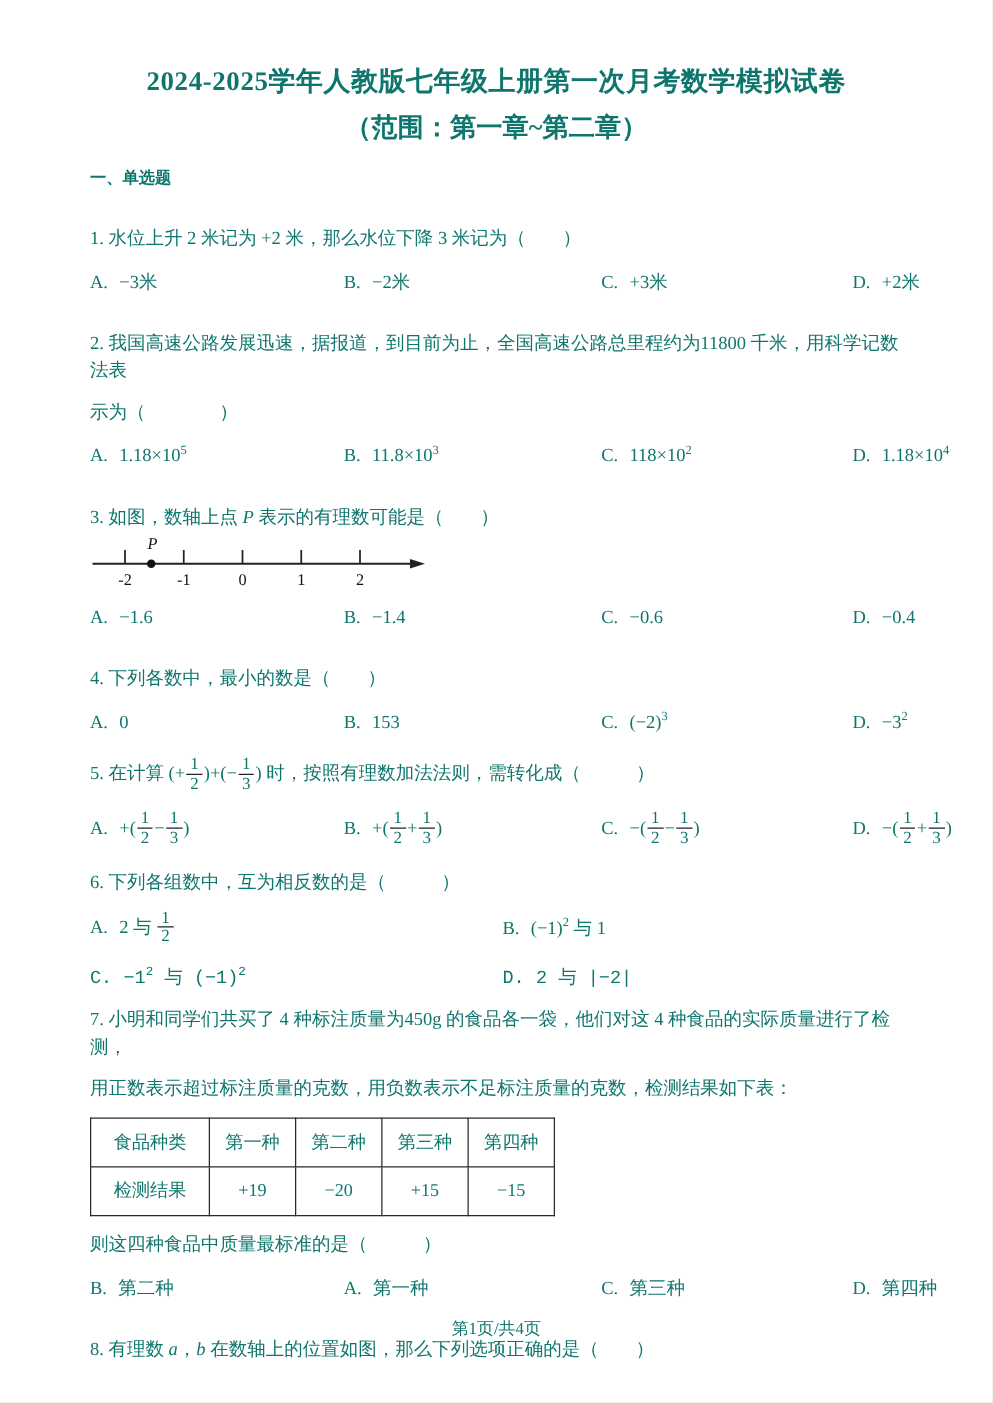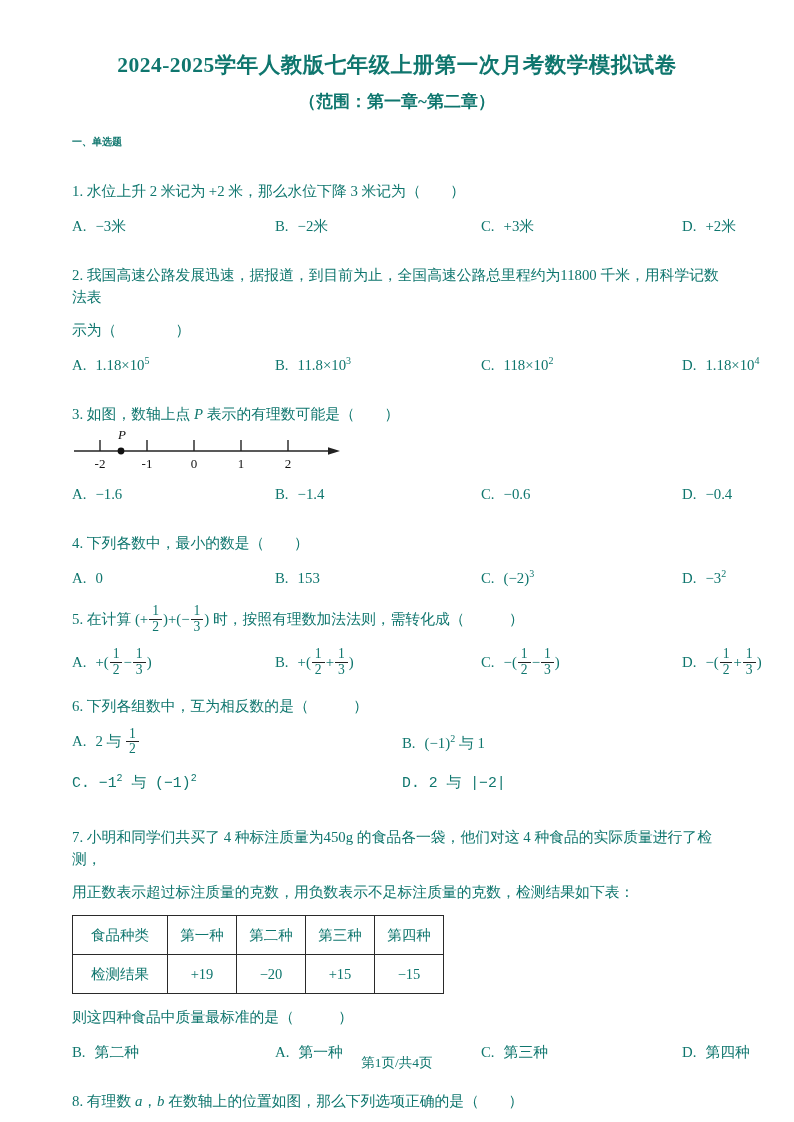--- a/index.html
+++ b/index.html
@@ -7,22 +7,22 @@
     width:794px;height:1122px;position:relative;margin:0 auto;
     background:#ffffff;color:#0f766e;
     font-family:"Liberation Serif","DejaVu Serif",serif;
     overflow:hidden;
   }
   .content{padding:50px 72px 0 72px;font-size:14.8px;line-height:22px;}
   .title{
     font-size:21.5px;font-weight:bold;text-align:center;
     letter-spacing:0.5px;line-height:30px;
   }
-  .subtitle{font-size:17px;font-weight:bold;text-align:center;margin-top:11px;}
-  .section-heading{font-size:10px;font-weight:bold;margin-top:18px;}
+  .subtitle{font-size:21px;font-weight:bold;text-align:center;margin-top:11px;}
+  .section-heading{font-size:13px;font-weight:bold;margin-top:18px;}
   .qline{margin-top:27px;}
   .qline.cont{margin-top:11px;}
   .opts4{
     display:grid;grid-template-columns:165px 168px 163px 1fr;
     margin-top:13px;align-items:center;gap:38px;
   }
   .opts2{
     display:grid;grid-template-columns:330px 1fr;
     margin-top:11px;align-items:center;
   }
@@ -165,21 +165,21 @@
               </span></span></span>
         <span class="opt"><span class="opt-label">B.</span><span>(−1)<sup>2</sup> 与 1</span></span>
       </div>
       <div class="opts2" style="margin-top:14px;font-family:Liberation Mono, monospace;">
         <span class="opt"><span class="opt-label">C.</span><span>−1<sup>2</sup> 与 (−1)<sup>2</sup></span></span>
         <span class="opt"><span class="opt-label">D.</span><span>2 与 |−2|</span></span>
       </div>
     </div>
 
     <div>
-      <div class="qline" style="margin-top:32px;">7. 小明和同学们共买了 4 种标注质量为450g 的食品各一袋，他们对这 4 种食品的实际质量进行了检测，</div>
+      <div class="qline" style="margin-top:11px;">7. 小明和同学们共买了 4 种标注质量为450g 的食品各一袋，他们对这 4 种食品的实际质量进行了检测，</div>
       <div class="qline cont">用正数表示超过标注质量的克数，用负数表示不足标注质量的克数，检测结果如下表：</div>
       <table class="q7-table">
         <tbody>
           <tr>
             <td class="c0">食品种类</td>
             <td class="cn">第一种</td>
             <td class="cn">第二种</td>
             <td class="cn">第三种</td>
             <td class="cn">第四种</td>
           </tr>

